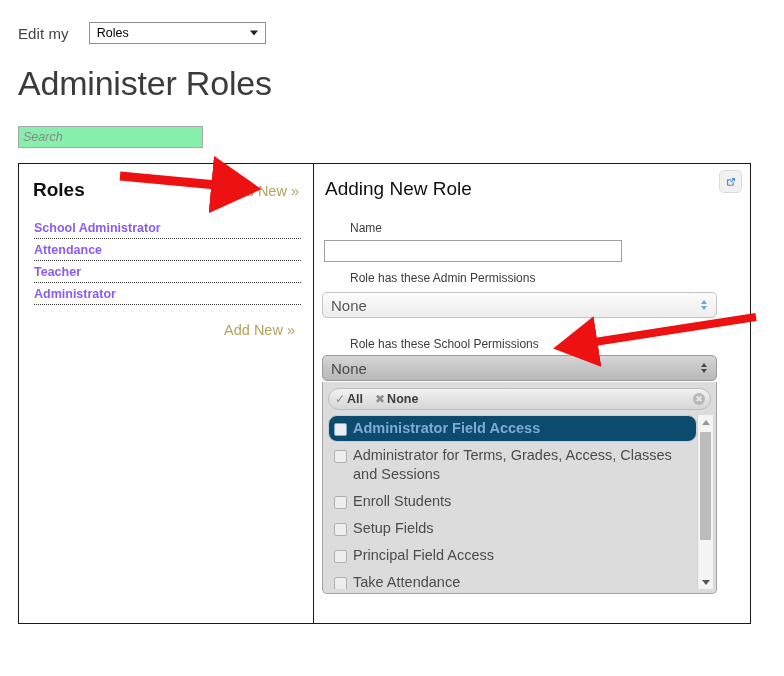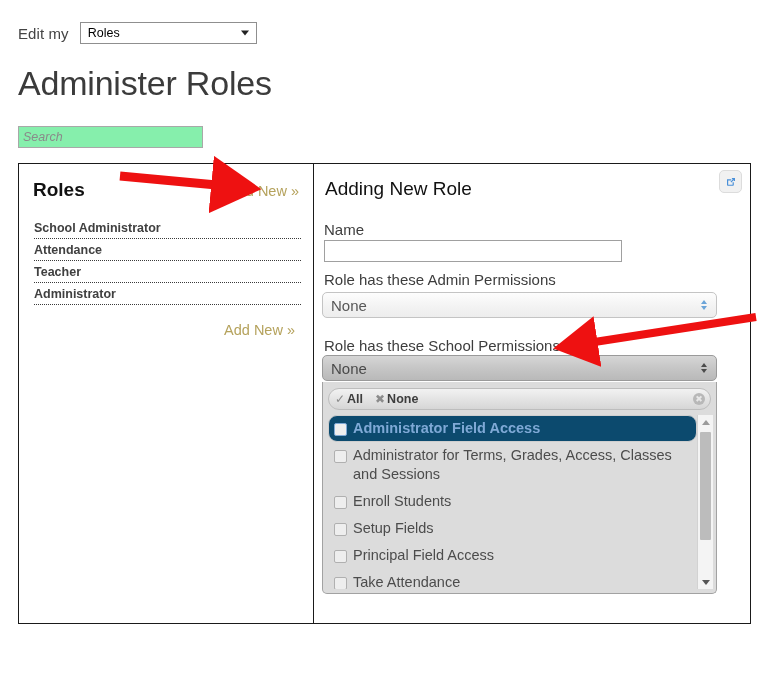--- a/index.html
+++ b/index.html
@@ -16,21 +16,21 @@
     overflow: hidden;
   }
 
   
   #topbar {
     position: absolute;
     left: 18px;
     top: 22px;
     display: flex;
     align-items: center;
-    gap: 11px;
+    gap: 20px;
   }
   #edit-my-label {
     font-size: 15px;
     color: #444444;
     letter-spacing: 0.1px;
   }
   .native-select {
     position: relative;
     width: 177px;
     height: 22px;
@@ -161,21 +161,21 @@
     padding: 0;
   }
   #roles-list li {
     border-bottom: 1px dotted #3a3a3a;
     padding: 1px 0 3px 0;
     height: 17px;
   }
   #roles-list a {
     font-size: 12.5px;
     font-weight: bold;
-    color: #404040;
+    color: #8b5cf6;
     text-decoration: none;
     cursor: pointer;
     text-align: center;
   }
 
   
   #form-title {
     position: absolute;
     left: 11px;
     top: 14px;
@@ -192,22 +192,23 @@
     height: 21px;
     border-radius: 5px;
     background: #f1f1f1;
     border: 1px solid #dcdcdc;
     display: flex;
     align-items: center;
     justify-content: center;
     cursor: pointer;
   }
   .field-label {
-    font-size: 15px;
+    font-size: 12px;
     color: #3d3d3d;
+    margin-left: 26px;
   }
   #name-label {
     position: absolute;
     left: 10px;
     top: 57px;
   }
   #name-input {
     position: absolute;
     left: 10px;
     top: 76px;

